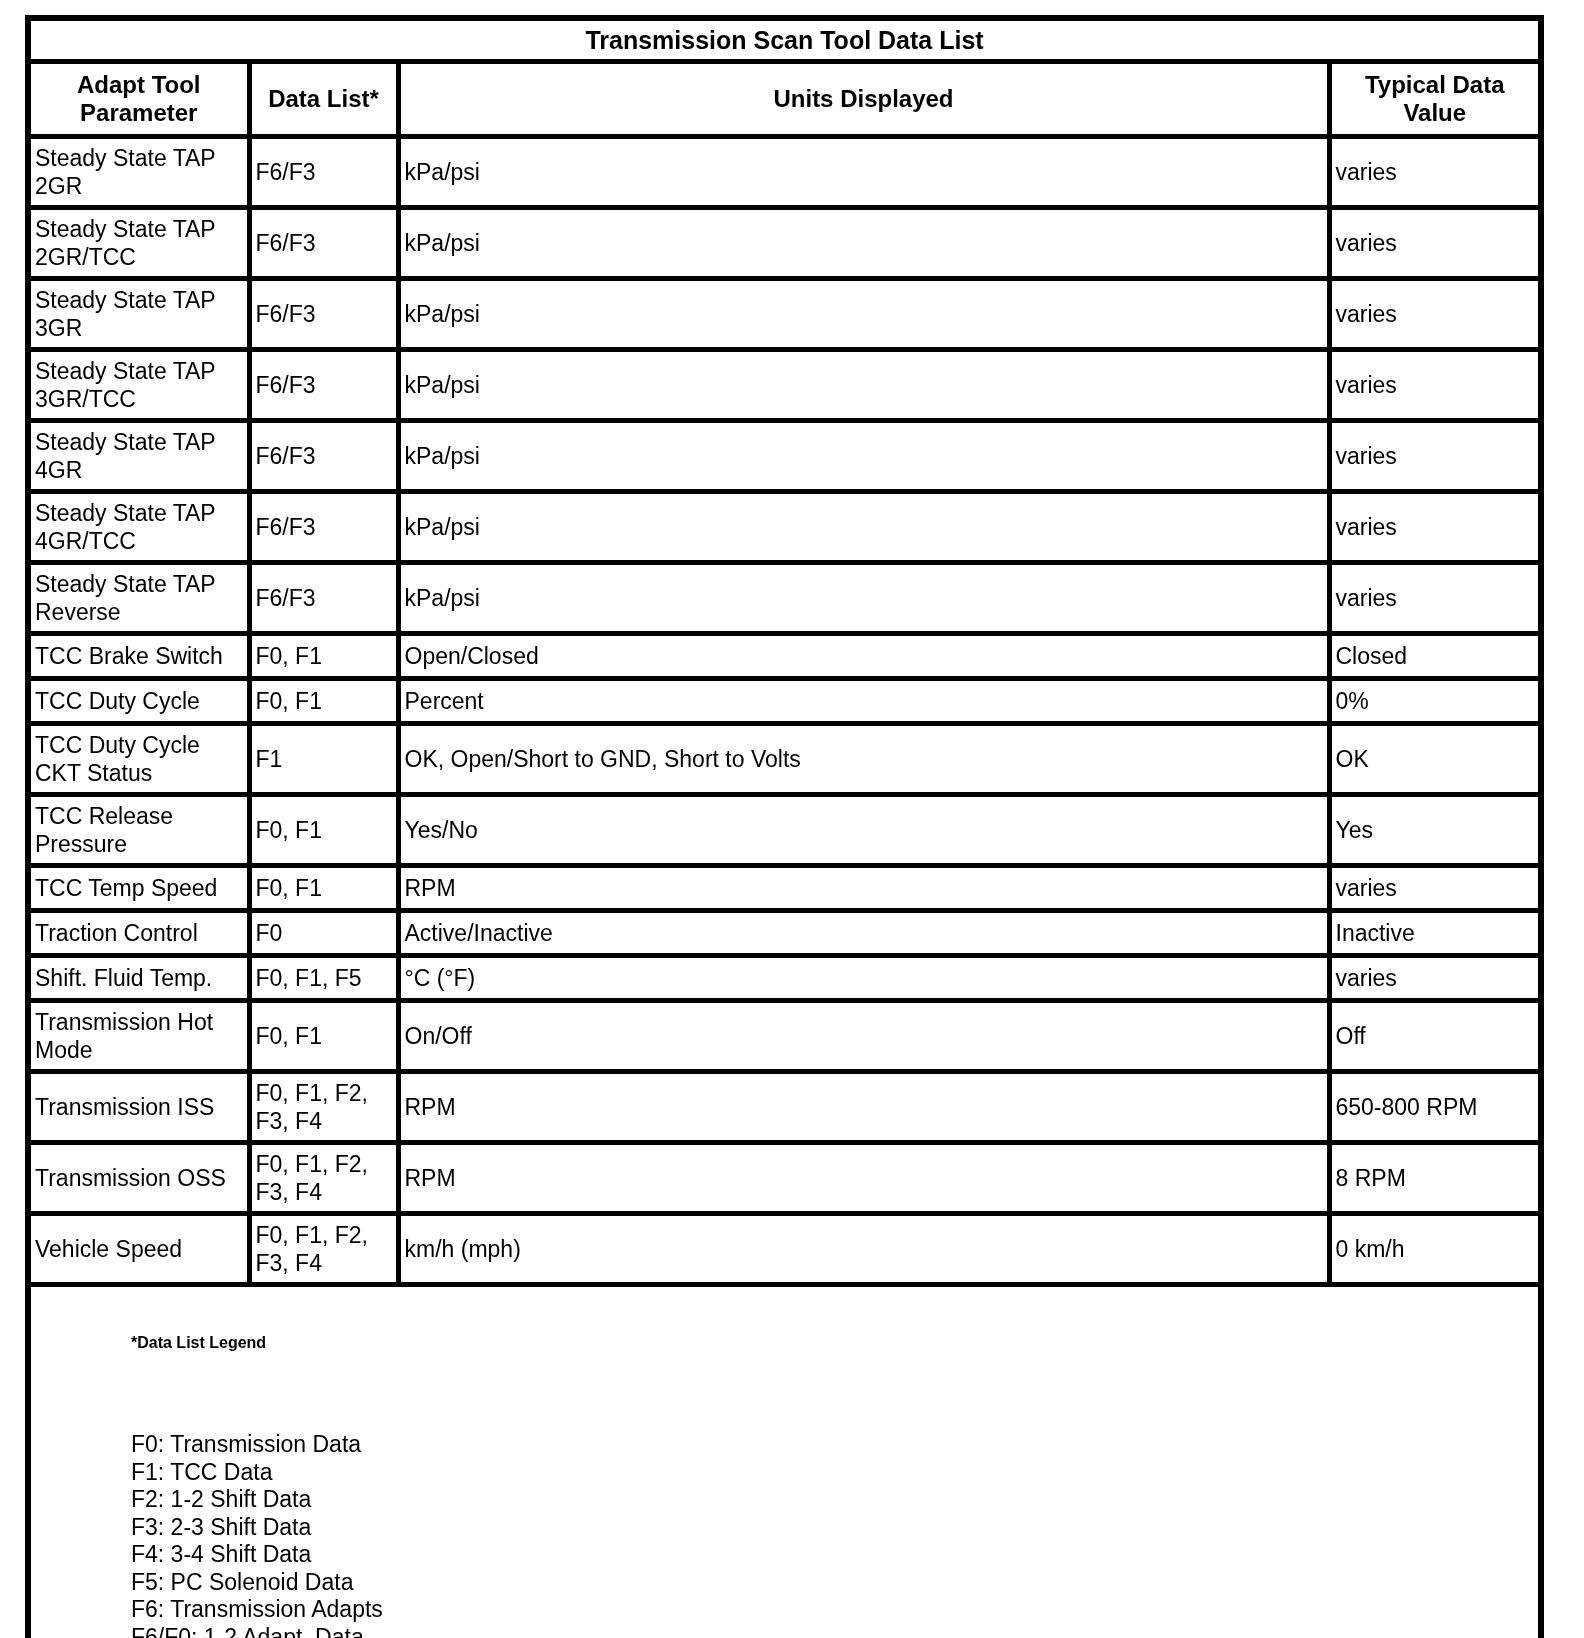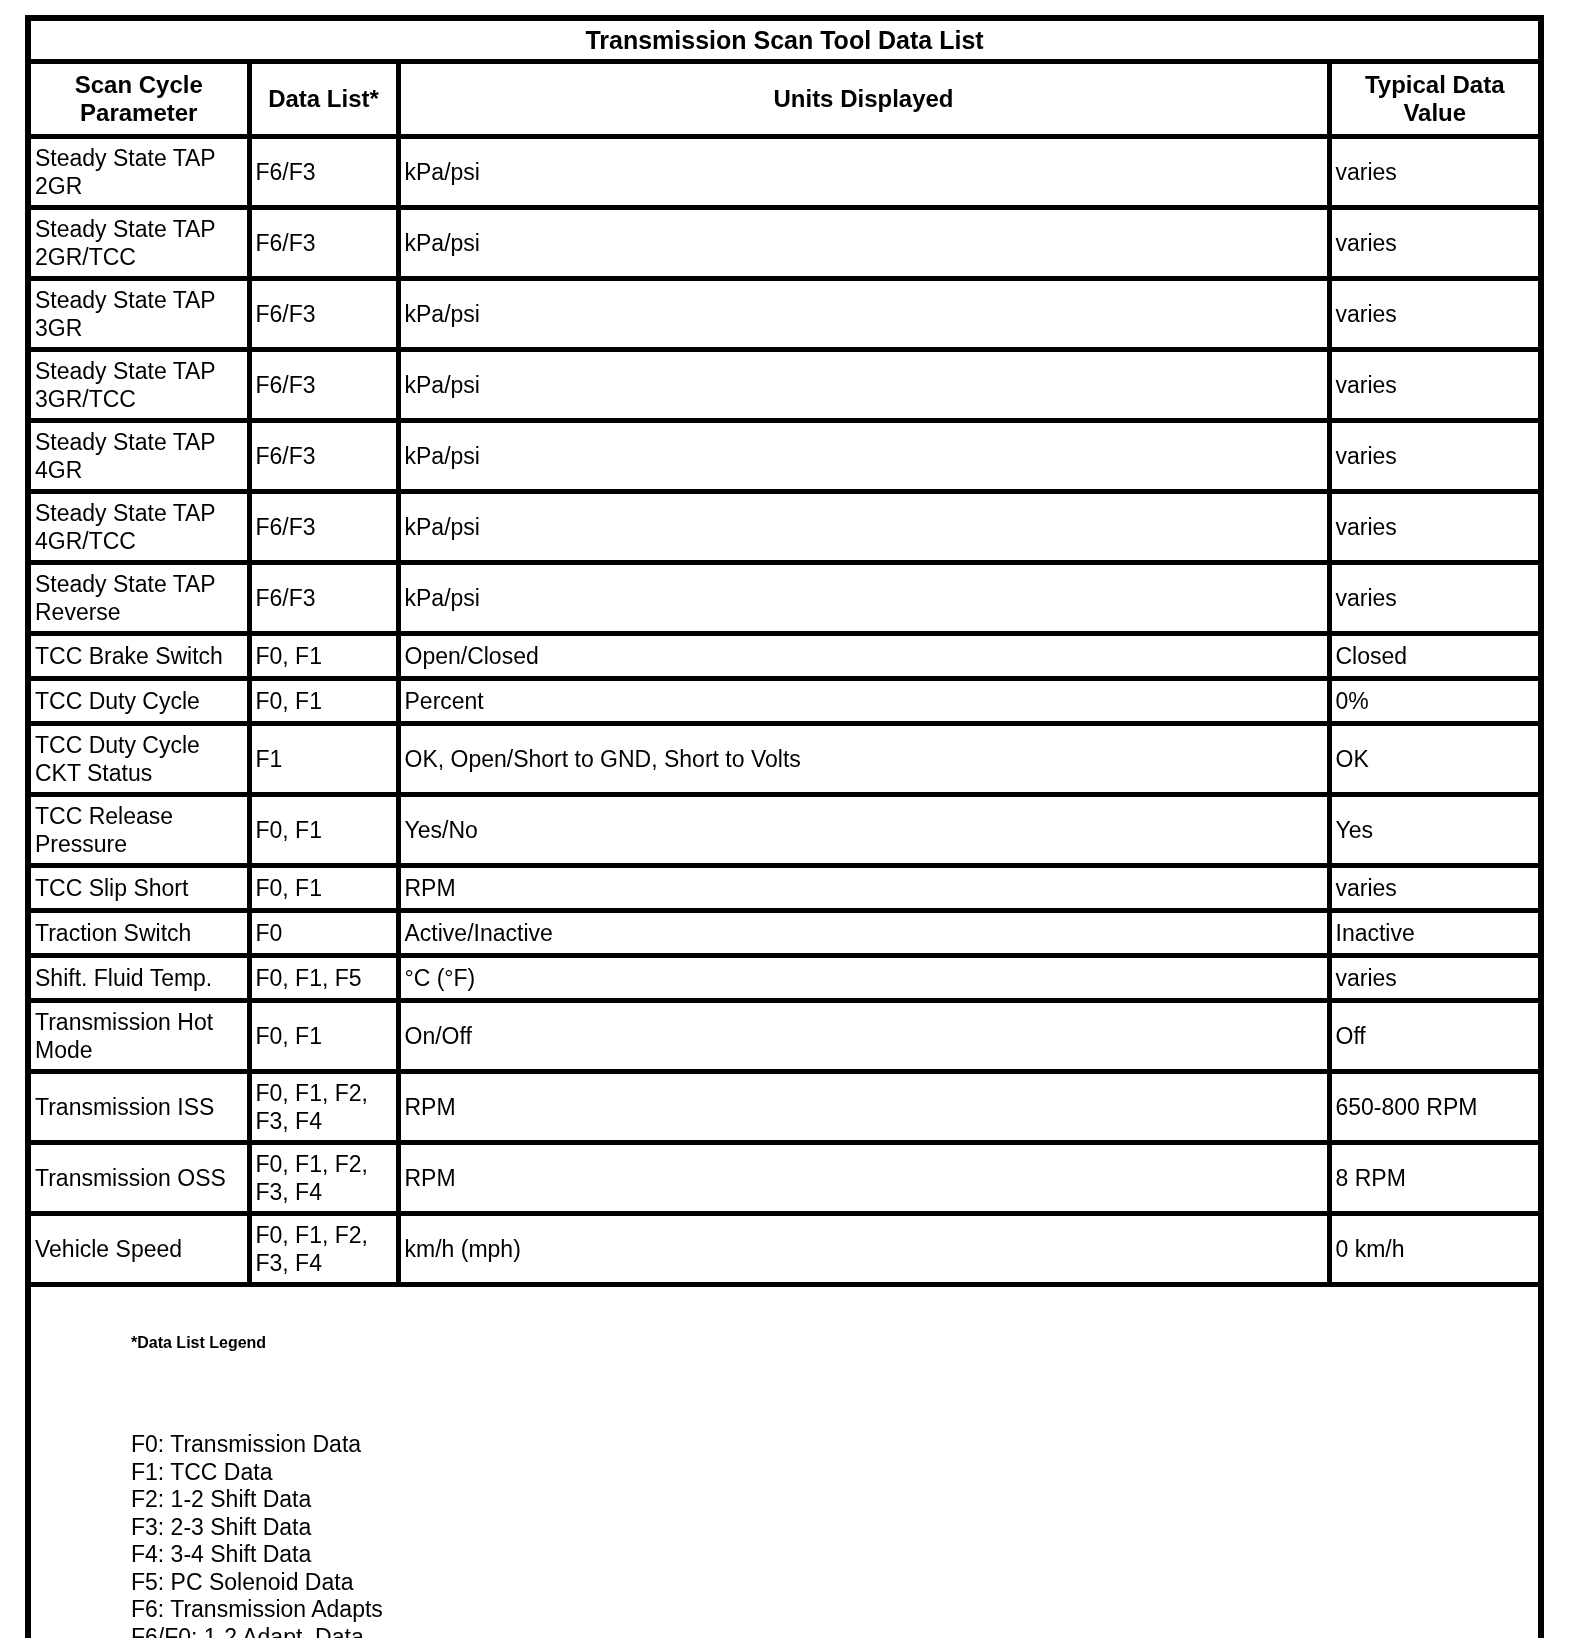--- a/index.html
+++ b/index.html
@@ -89,21 +89,21 @@
       <col class="c-param">
       <col class="c-dlist">
       <col class="c-units">
       <col class="c-typical">
     </colgroup>
     <thead>
       <tr class="title-row">
         <th colspan="4">Transmission Scan Tool Data List</th>
       </tr>
       <tr class="header-row">
-        <th>Scan Cycle
+        <th>Adapt Tool
 Parameter</th>
         <th>Data List*</th>
         <th>Units Displayed</th>
         <th>Typical Data
 Value</th>
       </tr>
     </thead>
     <tbody>
 
       <tr>
@@ -175,27 +175,27 @@
     <td class="cell-typical">OK</td>
   </tr>
         <tr>
     <td class="cell-parameter">TCC Release
 Pressure</td>
     <td class="cell-data-list">F0, F1</td>
     <td class="cell-units">Yes/No</td>
     <td class="cell-typical">Yes</td>
   </tr>
         <tr>
-    <td class="cell-parameter">TCC Slip Short</td>
+    <td class="cell-parameter">TCC Temp Speed</td>
     <td class="cell-data-list">F0, F1</td>
     <td class="cell-units">RPM</td>
     <td class="cell-typical">varies</td>
   </tr>
         <tr>
-    <td class="cell-parameter">Traction Switch</td>
+    <td class="cell-parameter">Traction Control</td>
     <td class="cell-data-list">F0</td>
     <td class="cell-units">Active/Inactive</td>
     <td class="cell-typical">Inactive</td>
   </tr>
         <tr>
     <td class="cell-parameter">Shift. Fluid Temp.</td>
     <td class="cell-data-list">F0, F1, F5</td>
     <td class="cell-units">°C (°F)</td>
     <td class="cell-typical">varies</td>
   </tr>

